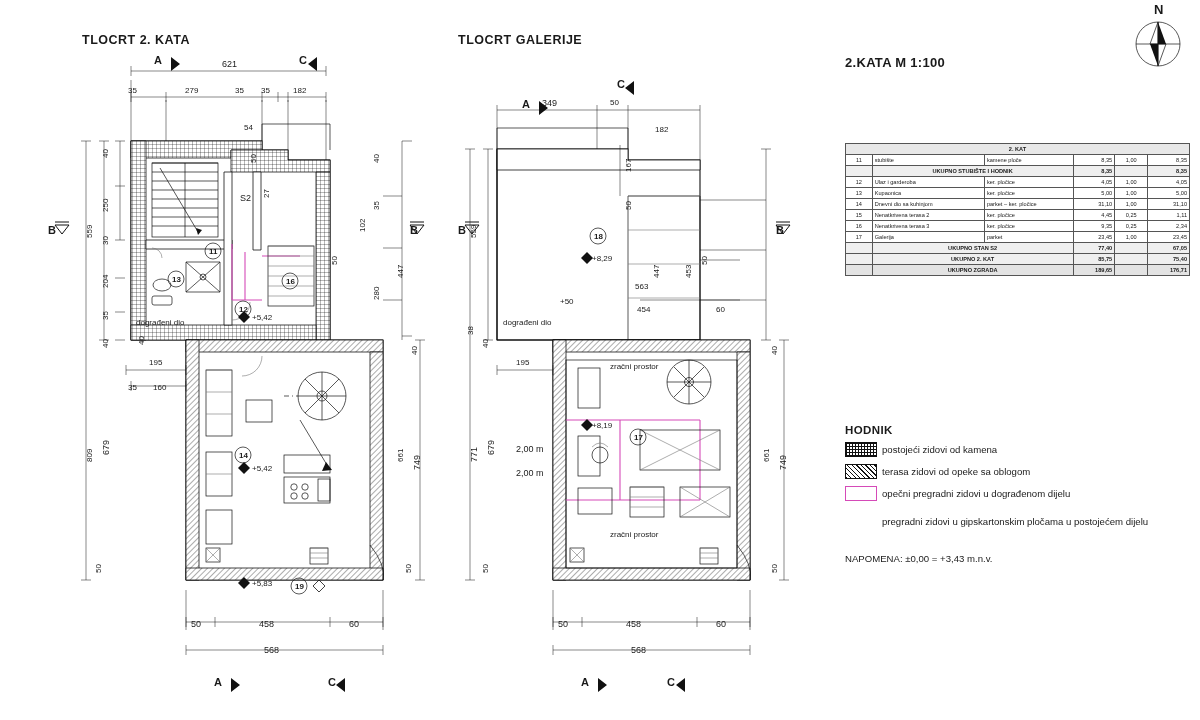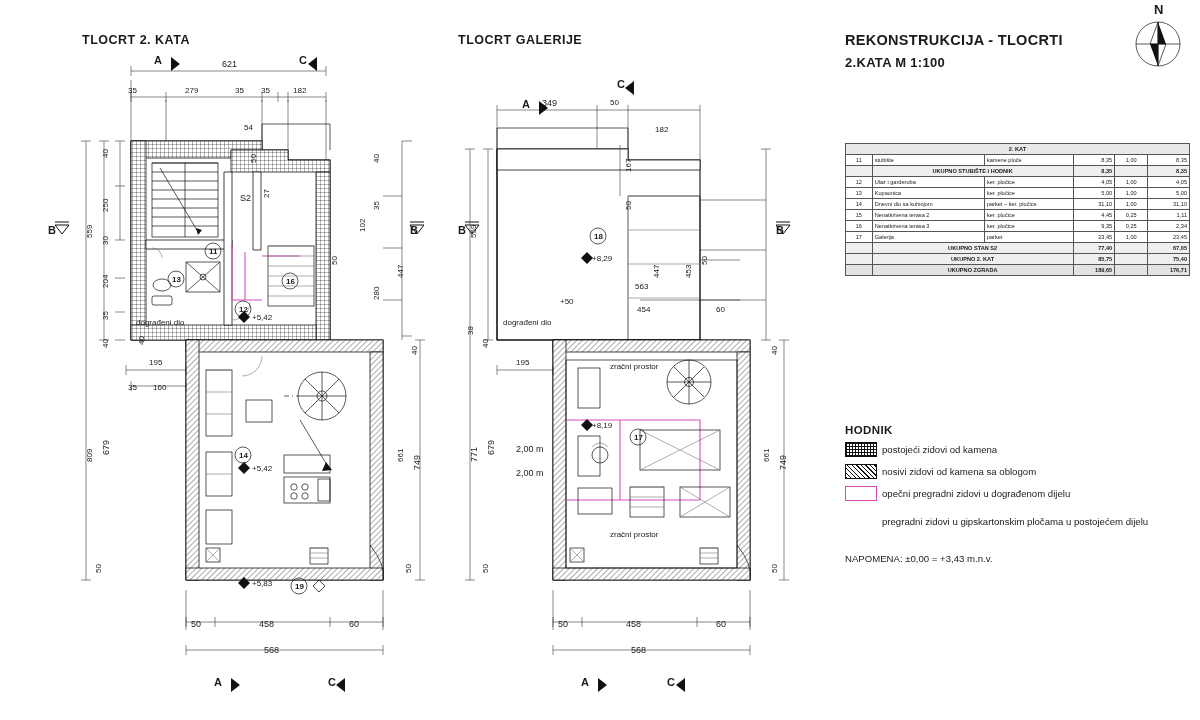--- a/index.html
+++ b/index.html
@@ -61,21 +61,20 @@
   .pink{stroke:#d54ab8;stroke-width:1.1;fill:none;}
   .gray{stroke:#777;stroke-width:.6;fill:none;}
   .hatch-stone{fill:url(#stonePat);}
   .hatch-brick{fill:url(#brickPat);}
 </style>
 </head>
 <body>
 
 <div class="sheet">
 
-  <div class="title-main">REKONSTRUKCIJA - TLOCRTI</div>
   <div class="title-sub">2.KATA       M 1:100</div>
 
   <div class="compass">
     <svg width="60" height="60" viewBox="0 0 60 60">
       <circle cx="30" cy="34" r="22" class="ln thin"></circle>
       <line x1="30" y1="12" x2="30" y2="56" class="ln thin"></line>
       <line x1="8" y1="34" x2="52" y2="34" class="ln thin"></line>
       <path d="M30 12 L38 34 L30 34 Z" fill="#111"></path>
       <path d="M30 34 L22 34 L30 56 Z" fill="#111" opacity="0"></path>
       <path d="M30 12 L22 34 L30 34 Z" fill="none" stroke="#111" stroke-width=".7"></path>
@@ -176,21 +175,21 @@
         </tr>
       </tbody>
   </table>
 
   <div class="legend-title">HODNIK</div>
 
   <div class="lg-sw swatch-stone" style="top:442px"></div>
   <div class="lg-lbl" style="top:444px">postojeći zidovi od kamena</div>
 
   <div class="lg-sw swatch-brick" style="top:464px"></div>
-  <div class="lg-lbl" style="top:466px">nosivi zidovi od kamena sa oblogom</div>
+  <div class="lg-lbl" style="top:466px">terasa zidovi od opeke sa oblogom</div>
 
   <div class="lg-sw swatch-pink" style="top:486px"></div>
   <div class="lg-lbl" style="top:488px">opečni pregradni zidovi u dograđenom dijelu</div>
 
   <div class="lg-sw swatch-none" style="top:508px"></div>
   <div class="lg-lbl" style="top:516px">pregradni zidovi u gipskartonskim pločama u postojećem dijelu</div>
 
   <div class="note">NAPOMENA: ±0,00 = +3,43 m.n.v.</div>
 
   <div class="plan-h" style="left:82px;top:33px">TLOCRT 2. KATA</div>

